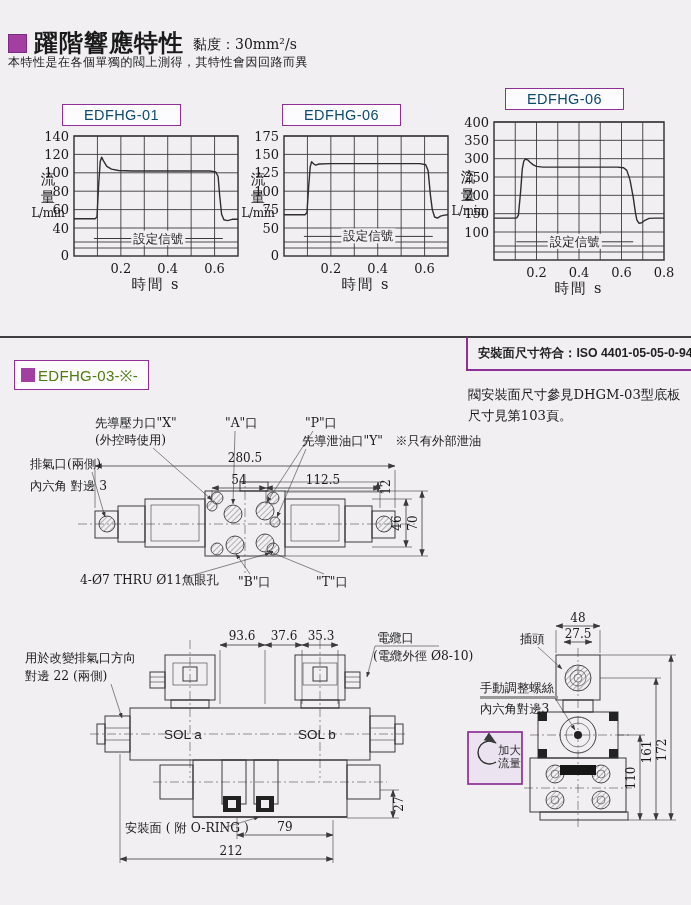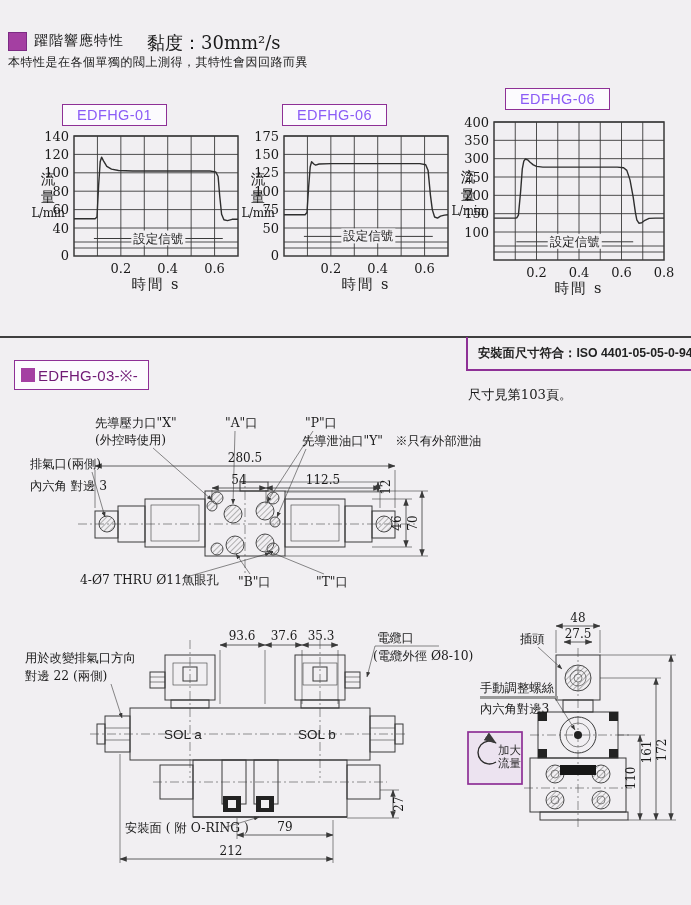--- a/index.html
+++ b/index.html
@@ -4,46 +4,46 @@
 <style>
   :root{ --accent:#8e3096; --sq:#a43fa2; --bg:#f1eff2; --ink:#1a1a1a; --ln:#3a3a3a; }
   html,body{margin:0;padding:0}
   body{width:691px;height:905px;position:relative;background:var(--bg);
        font-family:"DejaVu Serif",serif;color:var(--ink);overflow:hidden}
   .abs{position:absolute}
 
   
   .hdr{left:8px;top:27px;display:flex;align-items:center;gap:7px}
   .sq16{width:17px;height:17px;background:var(--sq);border:1px solid #7c2b84}
-  .hdr-title{font-size:14px;font-weight:normal;letter-spacing:1px}
-  .hdr-visc{font-size:18px;margin-left:16px;padding-top:4px}
+  .hdr-title{font-size:24px;font-weight:bold;letter-spacing:1px}
+  .hdr-visc{font-size:14px;margin-left:2px;padding-top:4px}
   .subtitle{left:8px;top:54px;font-size:12px;letter-spacing:.5px}
 
   
   .chart{position:absolute}
   .chart-title{position:absolute;border:1.6px solid var(--accent);background:#fcfbfe;
-      font:14.5px "Liberation Sans",sans-serif;color:#8b5cf6;padding:2px 14px;letter-spacing:.4px;white-space:nowrap}
+      font:14.5px "Liberation Sans",sans-serif;color:#0c4a6e;padding:2px 21px;letter-spacing:.4px;white-space:nowrap}
   .ylab{position:absolute;width:40px;text-align:center;font-size:14.5px;line-height:1.25}
   .ylab .unit{font-size:12px;letter-spacing:-.4px}
   svg{position:absolute;overflow:visible}
   .grid{stroke:var(--ln);stroke-width:.9}
   .frame{fill:none;stroke:var(--ln);stroke-width:1.5}
   .tick{font:13px "DejaVu Serif",serif;fill:var(--ink)}
   .xlab{font:14.5px "DejaVu Serif",serif;fill:var(--ink);letter-spacing:2px}
   .sig{stroke:var(--ln);stroke-width:1}
   .sigbg{fill:var(--bg)}
   .sigt{font:12.5px "DejaVu Serif",serif;fill:#222}
   .curve{fill:none;stroke:#2e2e2e;stroke-width:1.4;stroke-linejoin:round}
 
   
   .divider{left:0;top:336px;width:691px;height:2px;background:#3f3f3f}
   .model-box{left:14px;top:360px;display:inline-flex;align-items:center;gap:3px;
       border:1.7px solid var(--accent);background:#fcfbfe;padding:4px 10px 4px 6px}
   .sq13{width:14px;height:14px;background:var(--sq)}
-  .model-box span{font:15px "Liberation Sans",sans-serif;color:#701a75;letter-spacing:.3px}
+  .model-box span{font:15px "Liberation Sans",sans-serif;color:#4d7c0f;letter-spacing:.3px}
   .iso-box{left:466px;top:337px;width:214px;border-left:2.5px solid var(--accent);
       border-bottom:2.5px solid var(--accent);padding:8px 8px 7px 10px;
       font:bold 12.3px "Liberation Sans",sans-serif;color:#222;white-space:nowrap}
   .iso-notes{left:468px;top:384px;font-size:13.2px;line-height:1.6}
 
   
   .ln{stroke:var(--ln);stroke-width:1;fill:none}
   .thk{stroke-width:1.6}
   .thin{stroke:var(--ln);stroke-width:.6;fill:none}
   .dim{stroke:var(--ln);stroke-width:.8;fill:none}
@@ -194,20 +194,21 @@
 
 <div class="abs divider"></div>
 
 <div class="abs model-box">
   <div class="sq13"></div>
   <span>EDFHG-03-※-</span>
 </div>
 
 <div class="abs iso-box">安裝面尺寸符合：ISO 4401-05-05-0-94</div>
 <div class="abs iso-notes">
+  <div>閥安裝面尺寸參見DHGM-03型底板</div>
   <div>尺寸見第103頁。</div>
 </div>
 
 <svg class="abs" style="left:28px;top:414px" width="500" height="186">
   <defs>
     <pattern id="h1" width="4" height="4" patternUnits="userSpaceOnUse" patternTransform="rotate(45)">
       <line x1="0" y1="0" x2="0" y2="4" stroke="#8a8a8a" stroke-width="1.3"></line>
     </pattern>
     <marker id="a1" viewBox="0 0 8 6" markerWidth="9" markerHeight="7" refX="7.5" refY="3" orient="auto-start-reverse">
       <path d="M0,0L8,3L0,6z" fill="#3a3a3a"></path>

